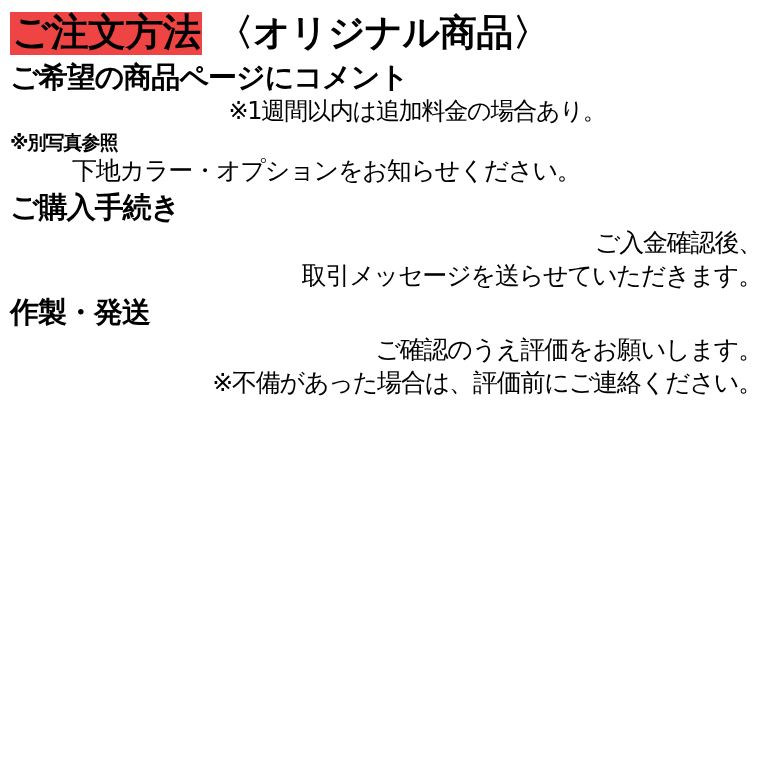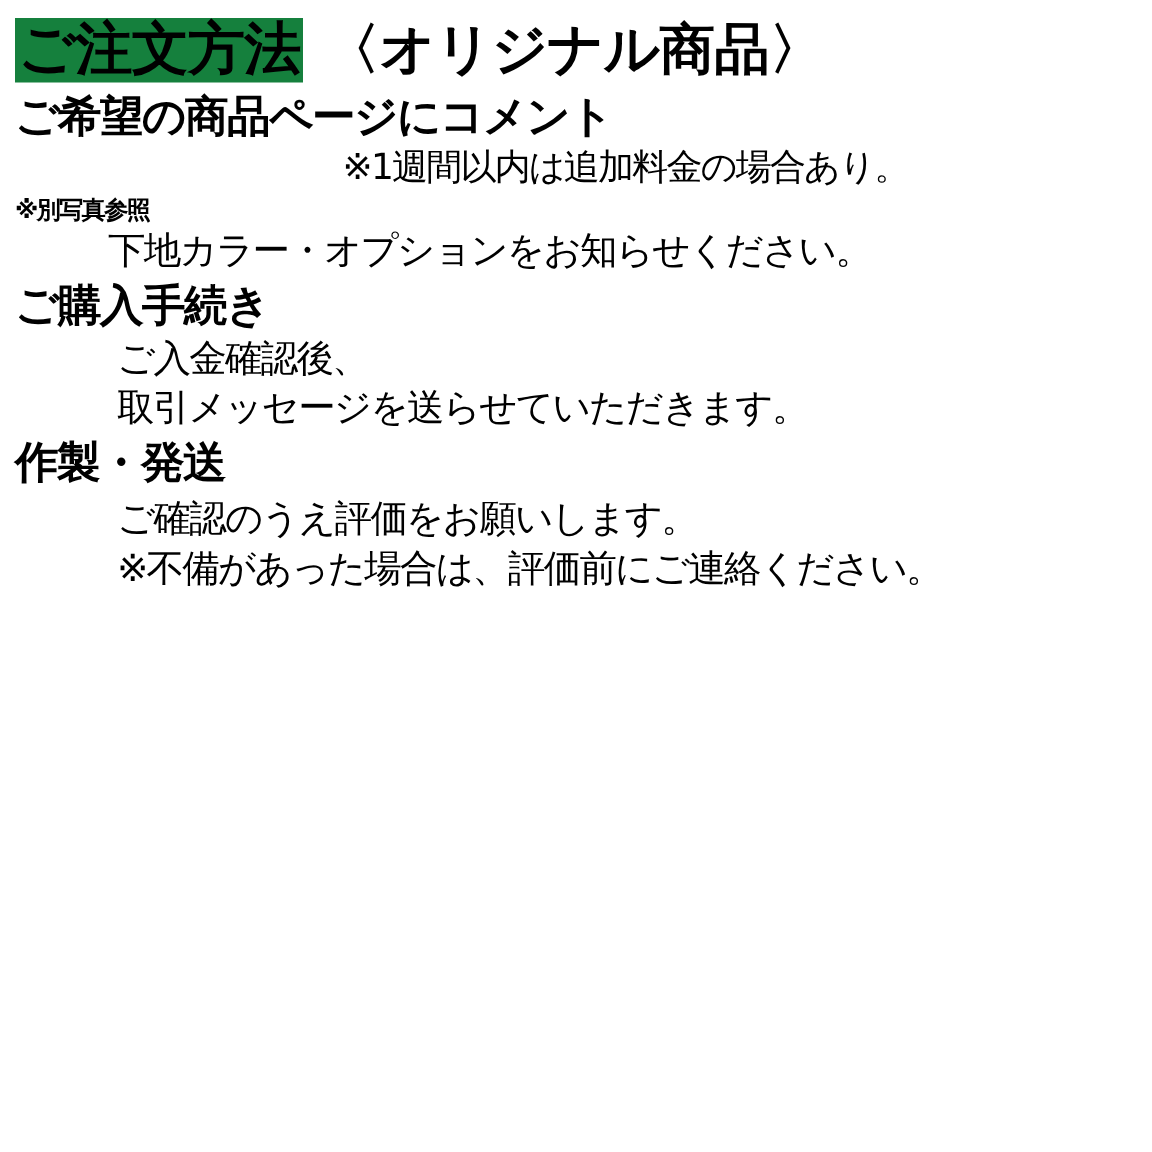--- a/index.html
+++ b/index.html
@@ -56,50 +56,51 @@
     white-space: nowrap;
   }
   .sec-title {
     font-size: 29px;
     font-weight: bold;
     letter-spacing: -1px;
     line-height: 1.28;
     text-align: right;
   }
   .sec-note {
-    font-size: 16px;
+    font-size: 19px;
     font-weight: bold;
     letter-spacing: -1px;
     line-height: 1.28;
     padding-right: 4px;
   }
   .sec-lines {
     padding-left: 62px;
   }
   .sec-lines.indent-narrow {
     padding-left: 68px;
+    text-align: right;
   }
   .line {
     font-size: 25px;
     letter-spacing: -1.2px;
     line-height: 1.32;
     white-space: nowrap;
   }
   .line.small {
     font-size: 24px;
     text-align: center;
   }
 </style>
 </head>
 <body>
 
 <div class="page">
 
   <div class="title-row">
-    <span class="title-main" style="background: #15803d;">ご注文方法</span>
+    <span class="title-main" style="background: #ef4444;">ご注文方法</span>
     <span class="title-sub">〈オリジナル商品〉</span>
   </div>
 
   <div class="section">
     <div class="sec-head">
       <span class="sec-title">ご希望の商品ページにコメント</span>
       <span class="sec-note"></span>
     </div>
     <div class="sec-lines">
       <div class="line small">※1週間以内は追加料金の場合あり。</div>

